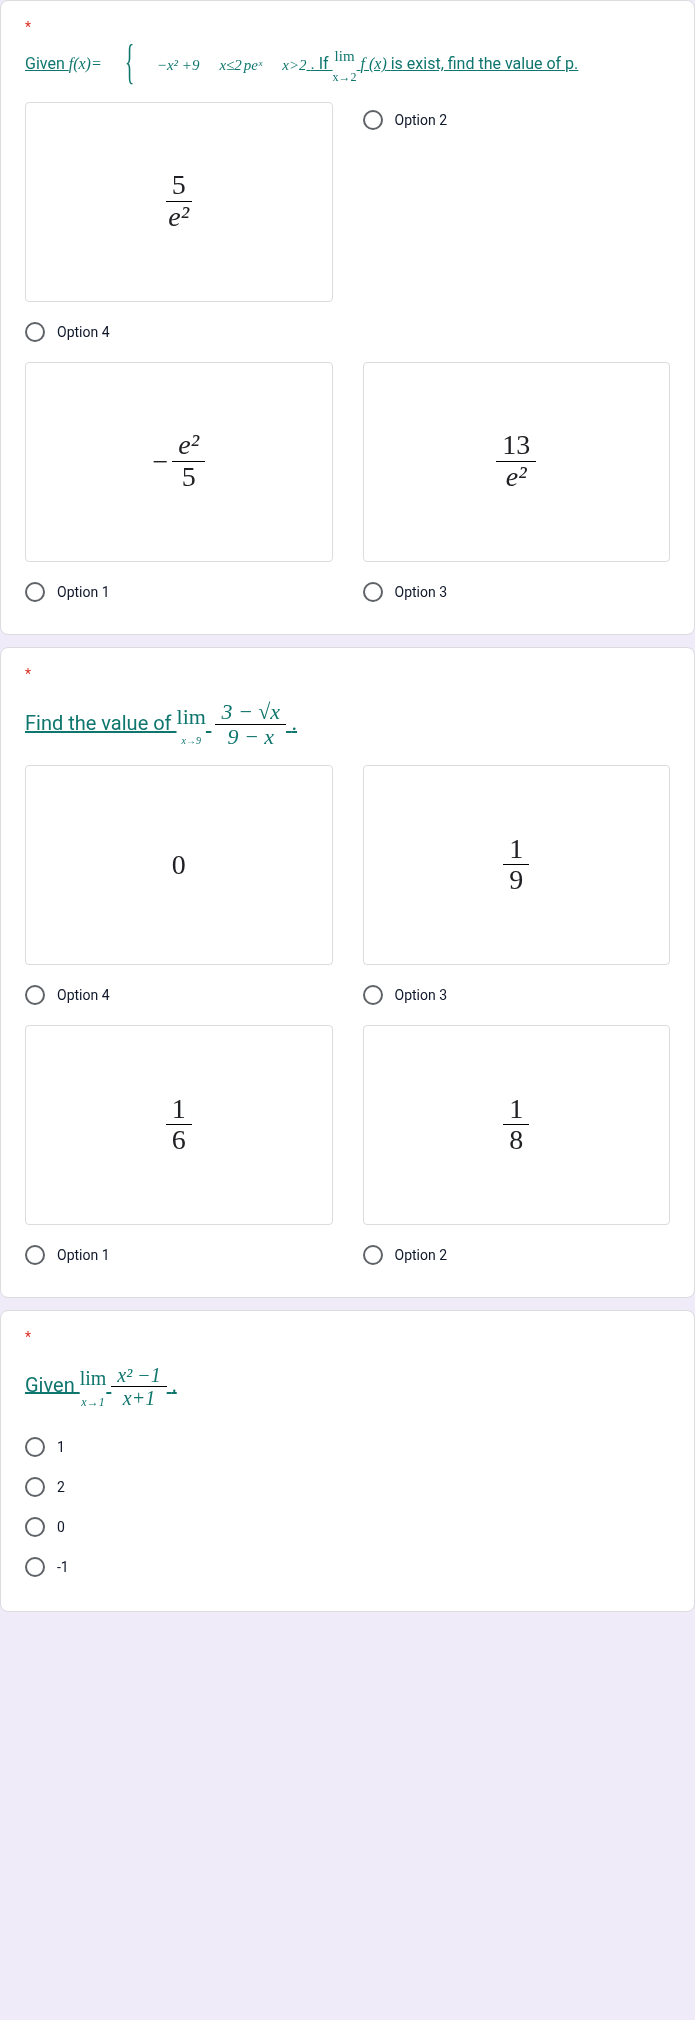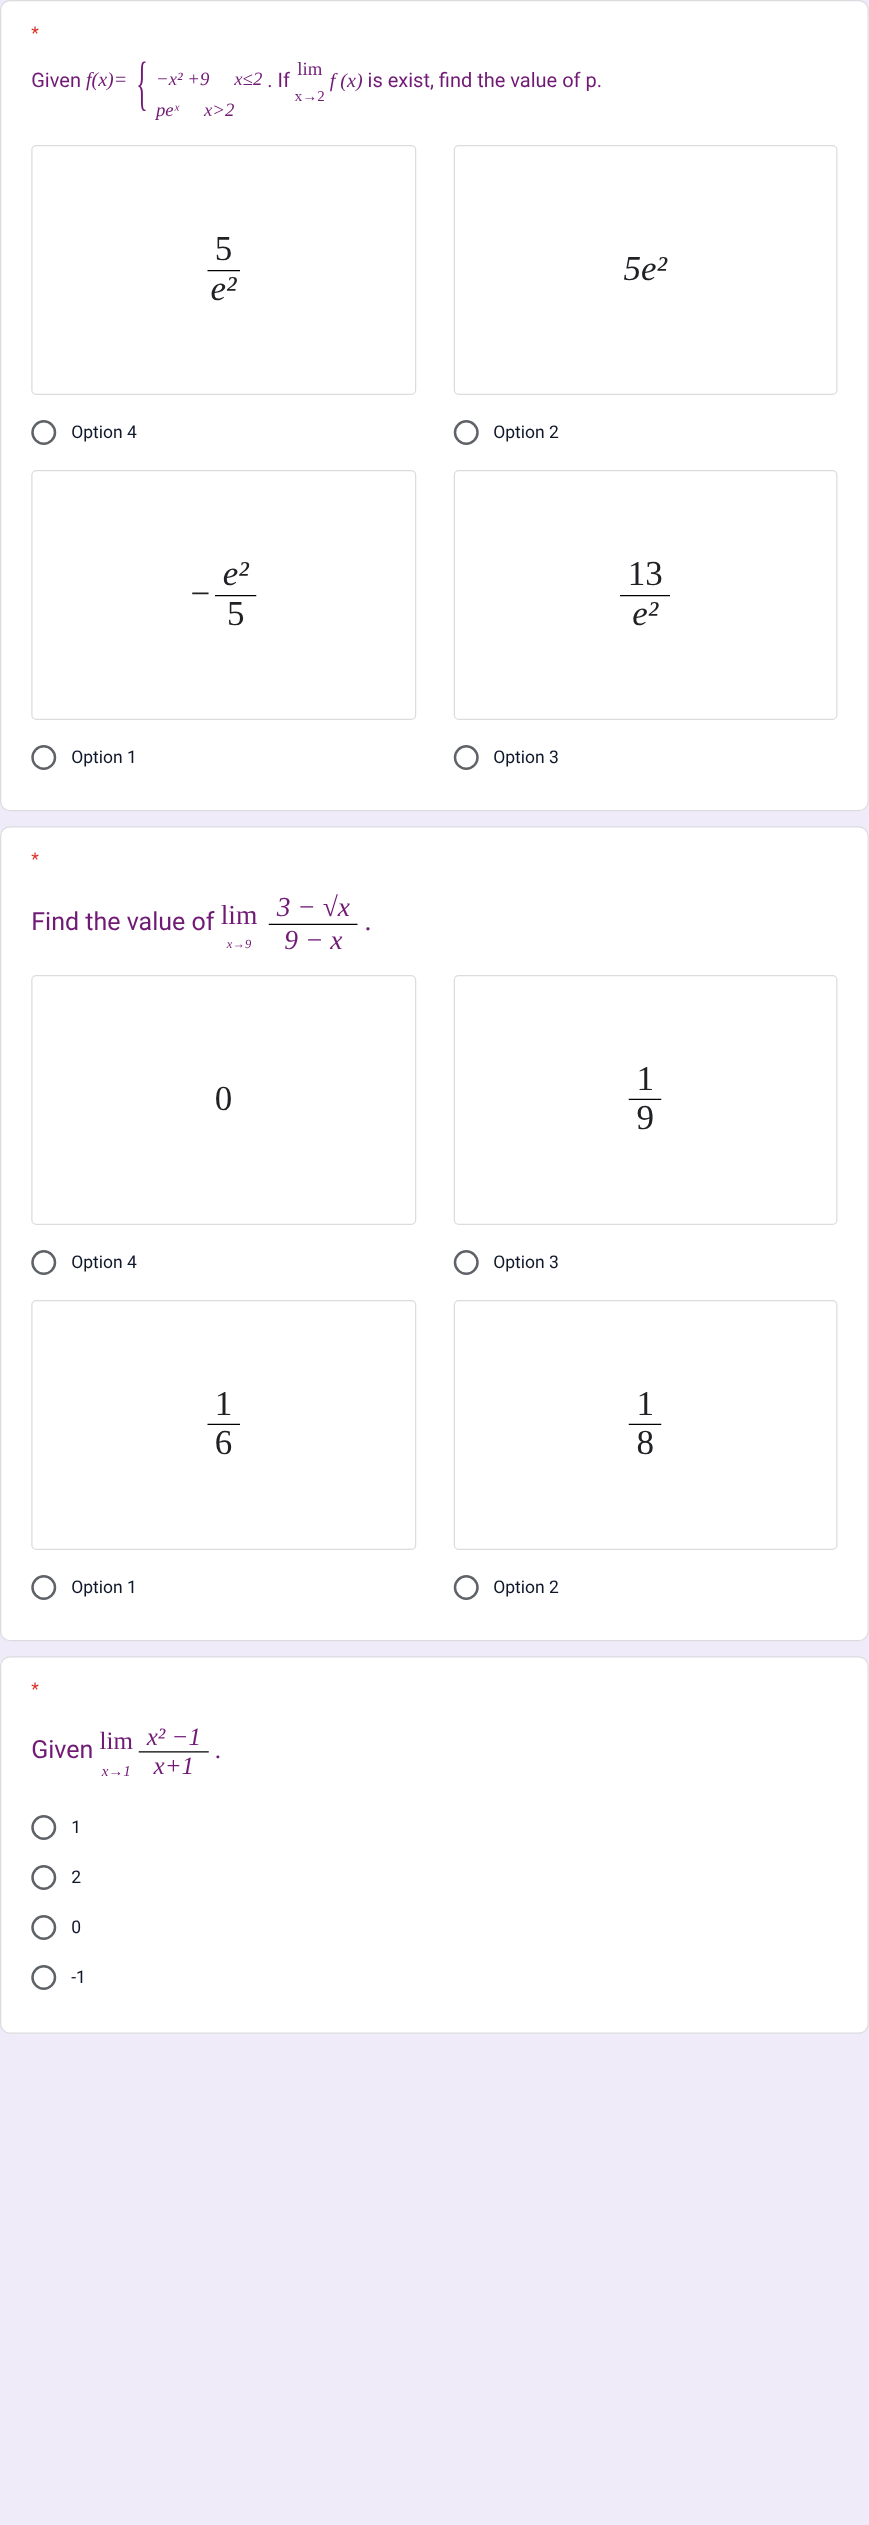--- a/index.html
+++ b/index.html
@@ -19,24 +19,25 @@
   }
   .required {
     color: #d93025;
     font-size: 14px;
     position: absolute;
     top: 18px;
     left: 24px;
   }
   .question {
     font-size: 16px;
-    color: #701a75;
+    color: #0f766e;
     margin-top: 20px;
     margin-bottom: 16px;
     line-height: 1.5;
+    text-decoration: underline;
   }
   .question .math {
     font-family: 'Times New Roman', serif;
   }
   .opt-grid {
     display: grid;
     grid-template-columns: 1fr 1fr;
     gap: 12px 30px;
     margin-top: 16px;
   }
@@ -72,22 +73,22 @@
     display: inline-flex;
     flex-direction: column;
     align-items: center;
     vertical-align: middle;
     line-height: 1.1;
   }
   .frac .num { border-bottom: 1.5px solid #000; padding: 0 6px; }
   .frac .den { padding: 0 6px; }
   .neg { margin-right: 4px; }
   .brace { font-size: 48px; line-height: 0.6; font-family: 'Times New Roman', serif; display:inline-block; transform: scaleX(0.4); }
-  .piecewise { display:inline-flex; align-items:flex-start; font-family:'Times New Roman', serif; }
-  .piecerows { display:inline-flex; flex-direction:column; font-size:15px; gap:2px;}
+  .piecewise { display:inline-flex; align-items:flex-end; font-family:'Times New Roman', serif;gap:16px; }
+  .piecerows { display:inline-flex; flex-direction:row; font-size:15px; gap:2px;}
   .piecerows .row { display:flex; gap:20px; }
   .simple-list .radio-row { padding: 10px 0; }
   .limexpr { font-family:'Times New Roman', serif; font-size:22px; }
 </style>
 </head>
 <body>
 
 <div class="card">
   <span class="required">*</span>
   <div class="question">
@@ -122,23 +123,20 @@
             <span class="num">5</span>
             <span class="den" style="font-style:italic">e²</span>
           </span>
       </div>
       <label class="radio-row">
         <span class="radio"></span>
         <span>Option 4</span>
       </label>
     </div>
     <div class="opt-col">
-      <div class="imgbox">
-        <span style="font-style:italic">5e²</span>
-      </div>
       <label class="radio-row">
         <span class="radio"></span>
         <span>Option 2</span>
       </label>
     </div>
     <div class="opt-col">
       <div class="imgbox">
         <span class="neg">−</span>
         <span class="frac">
             <span class="num" style="font-style:italic">e²</span>

